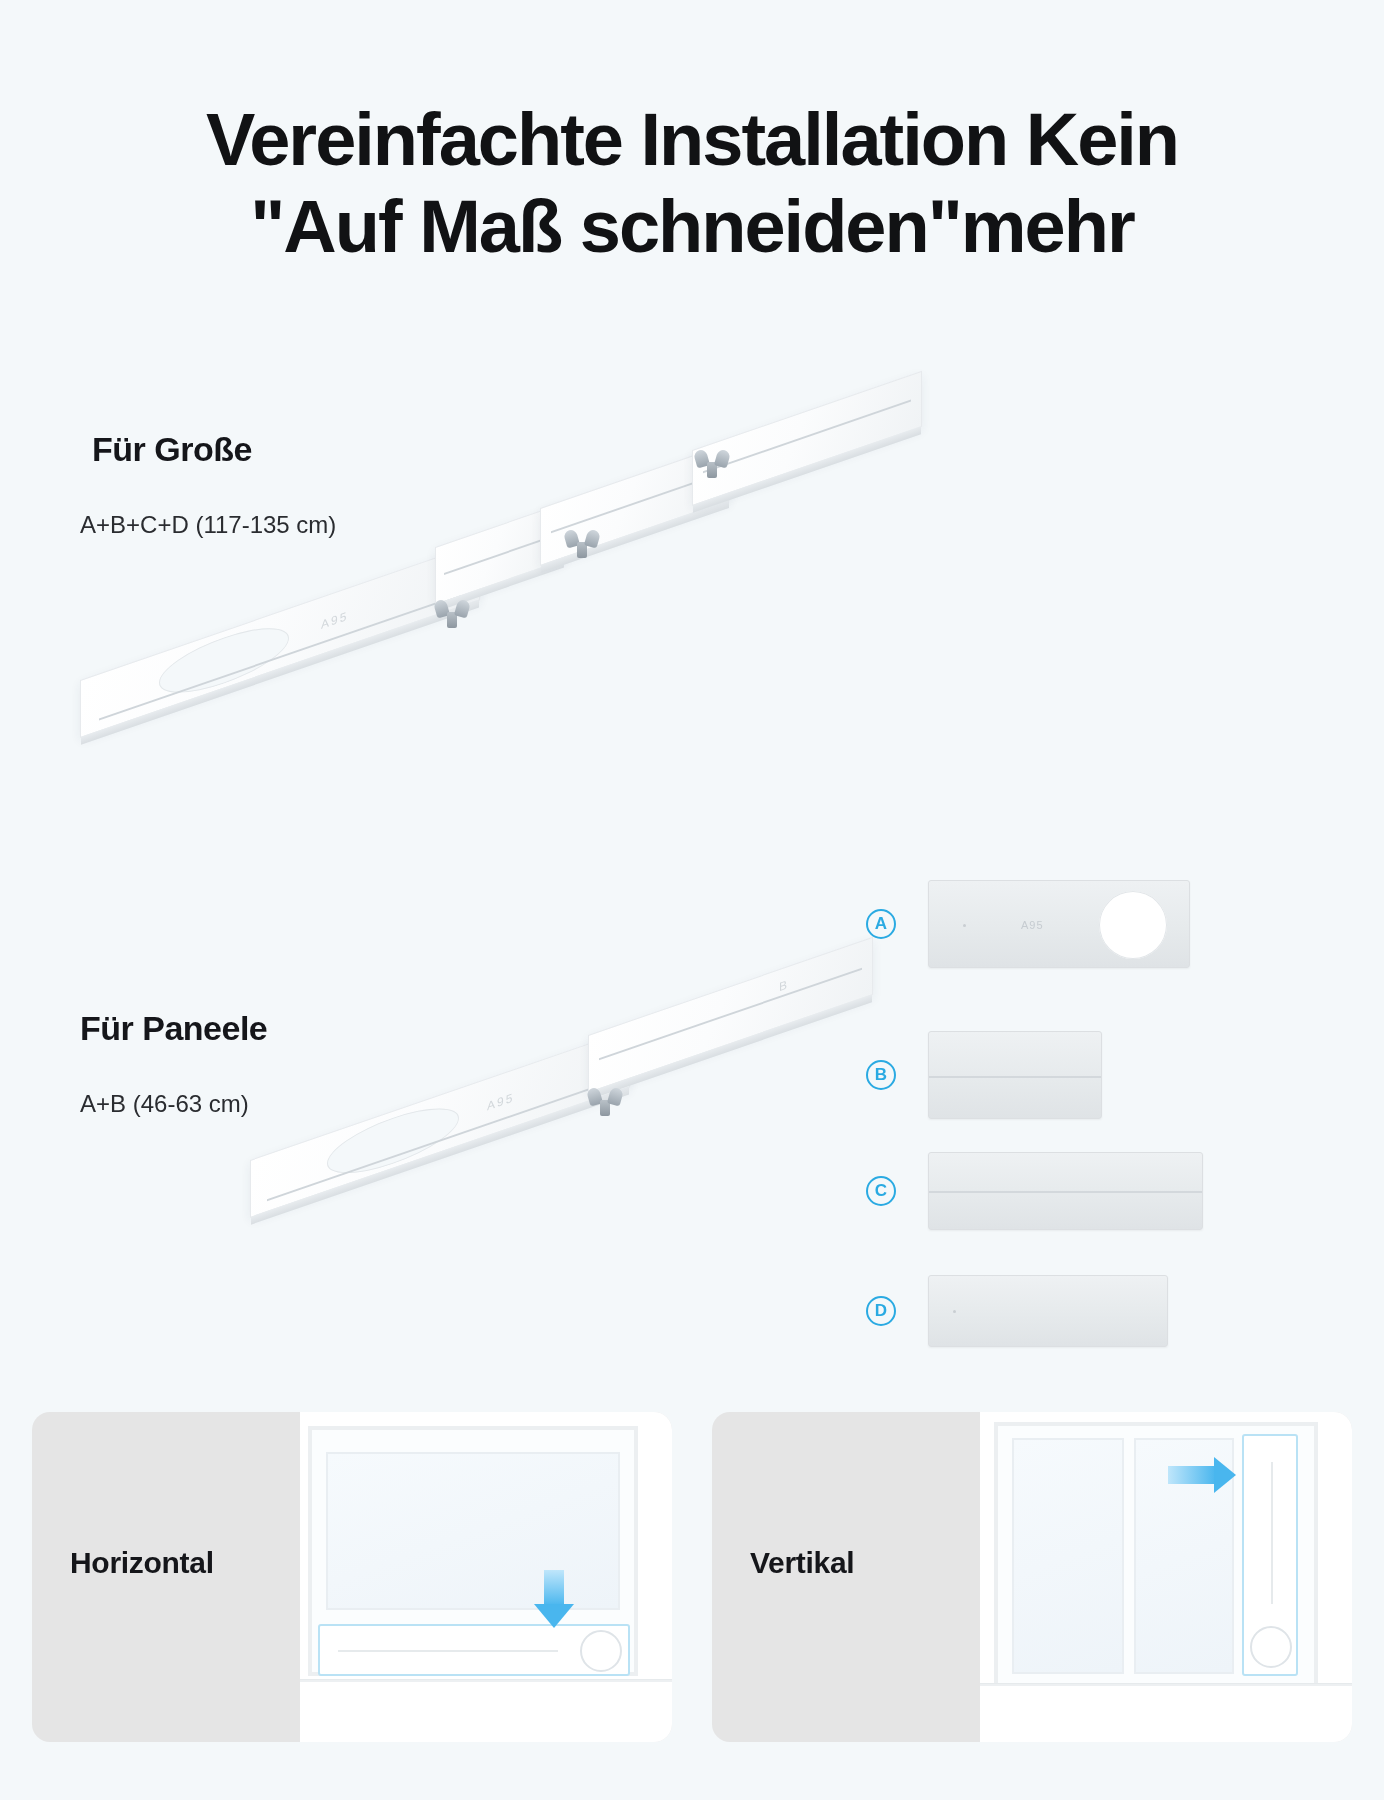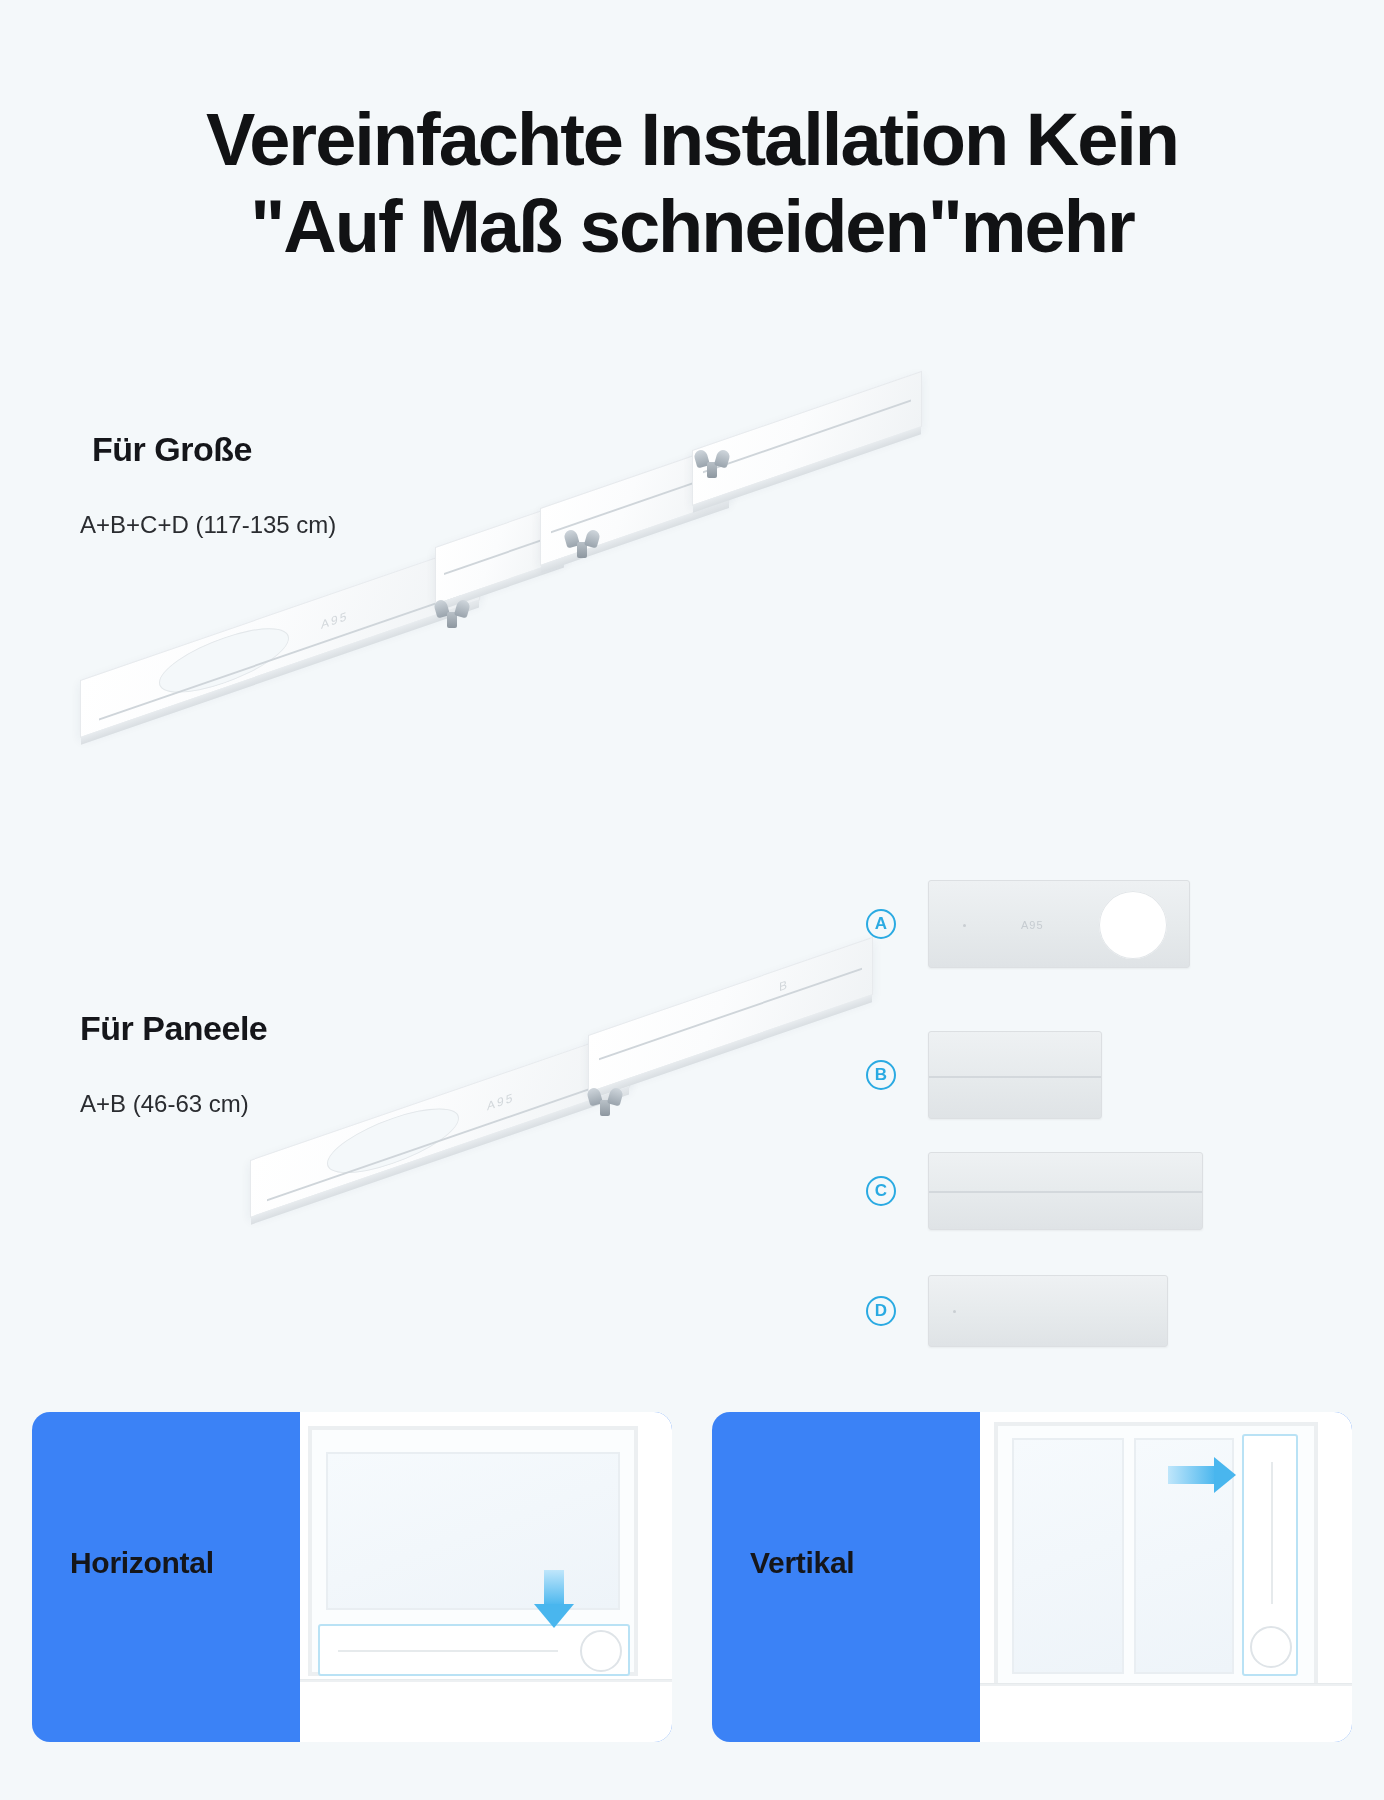--- a/index.html
+++ b/index.html
@@ -202,21 +202,21 @@
   }
 
   
   #asm-kleine { left: 250px; top: 1000px; width: 600px; height: 360px; }
 
   
   .card {
     position: absolute;
     top: 1412px;
     height: 330px;
-    background: #3b82f6;
+    background: #e5e5e5;
     border-radius: 18px;
     overflow: hidden;
   }
   #card-h { left: 32px; width: 640px; }
   #card-v { left: 712px; width: 640px; }
   .card-title {
     position: absolute;
     left: 38px;
     top: 134px;
     font-size: 30px;

